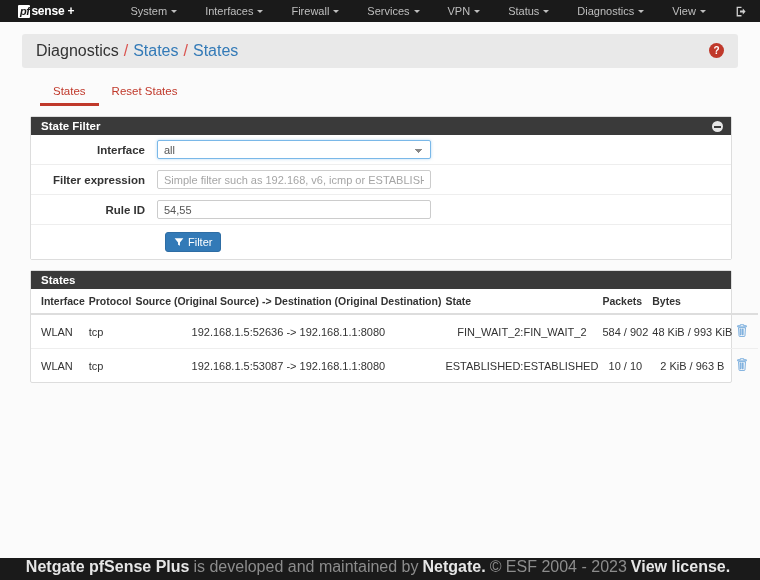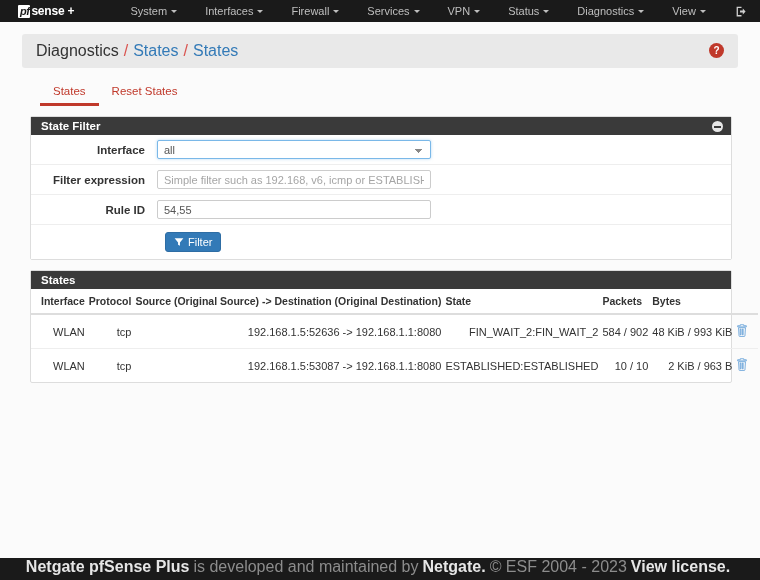--- a/index.html
+++ b/index.html
@@ -244,21 +244,20 @@
     padding: 6px 4px 6px 0;
     border-bottom: 2px solid #ddd;
     white-space: nowrap;
   }
   table.states tbody td {
     padding: 9px 4px 9px 0;
     border-bottom: 1px solid #eee;
     color: #333;
     white-space: nowrap;
     vertical-align: middle;
-    text-align: right;
   }
   table.states tbody tr:last-child td { border-bottom: none; }
   .c-if  { width: 62px; padding-left: 10px !important; }
   .c-pr  { width: 58px; margin-left: 26px; }
   .c-src { width: 300px; }
   .c-st  { width: 130px; }
   .c-pk  { width: 54px; }
   .c-by  { width: 92px; }
   .c-ac  { width: 32px; text-align: right; padding-right: 10px !important; }
   td.c-src, td.c-st, td.c-pk, td.c-by { text-align: center; }

